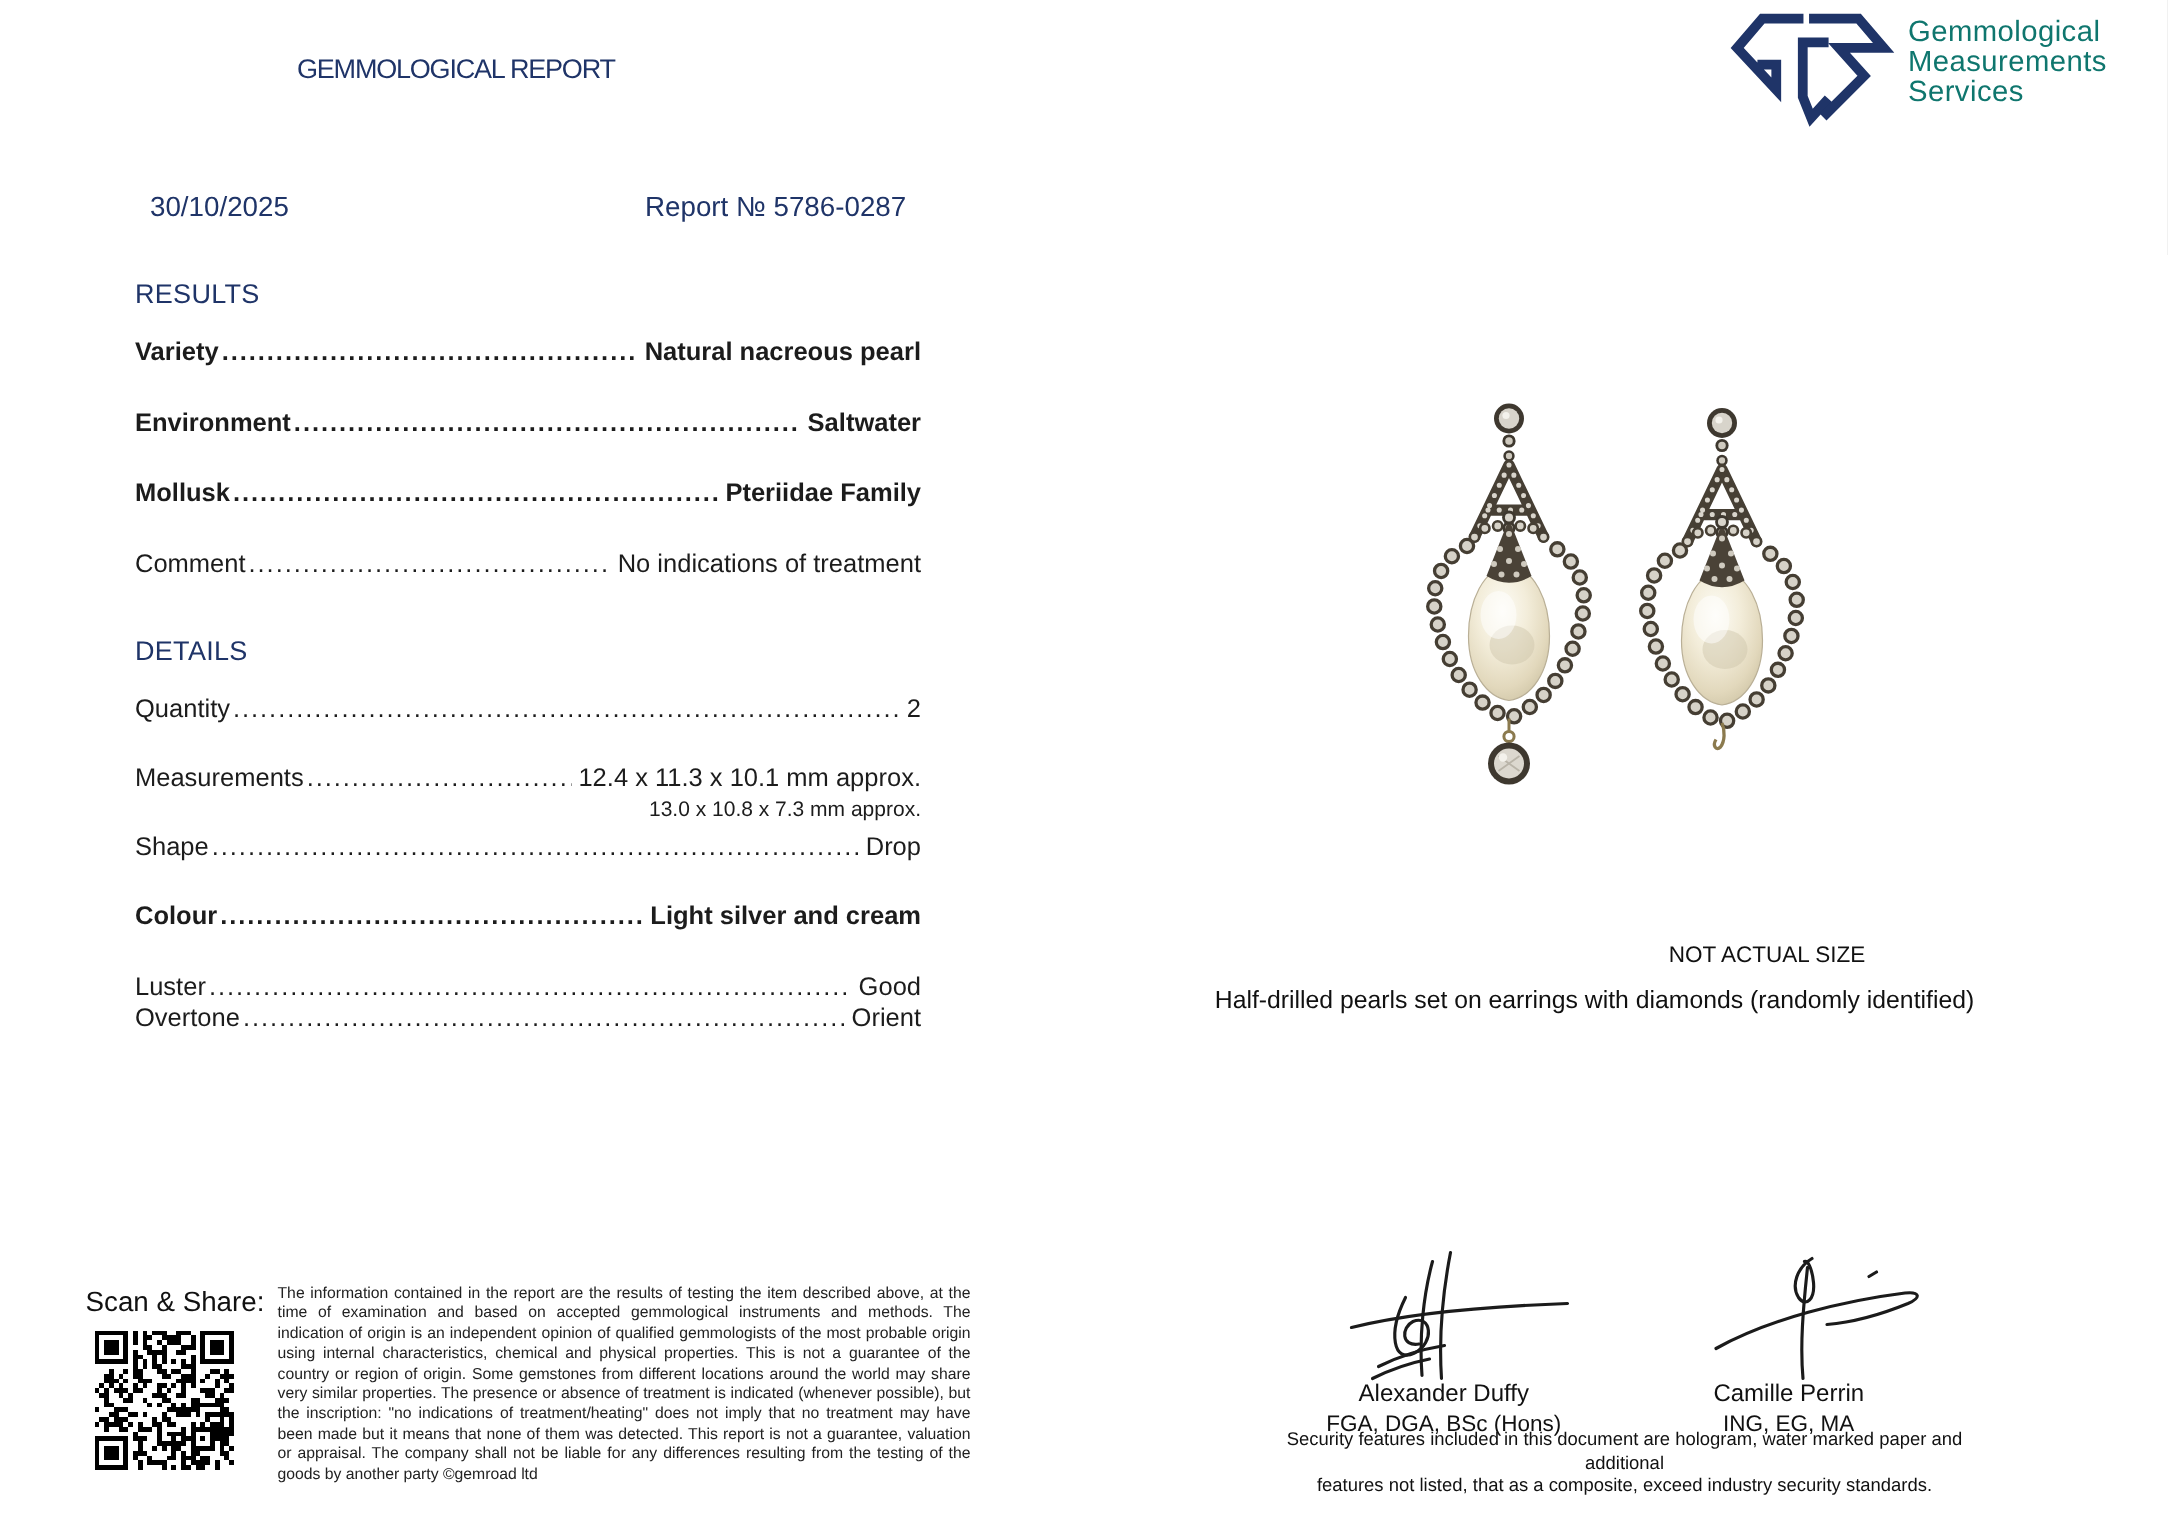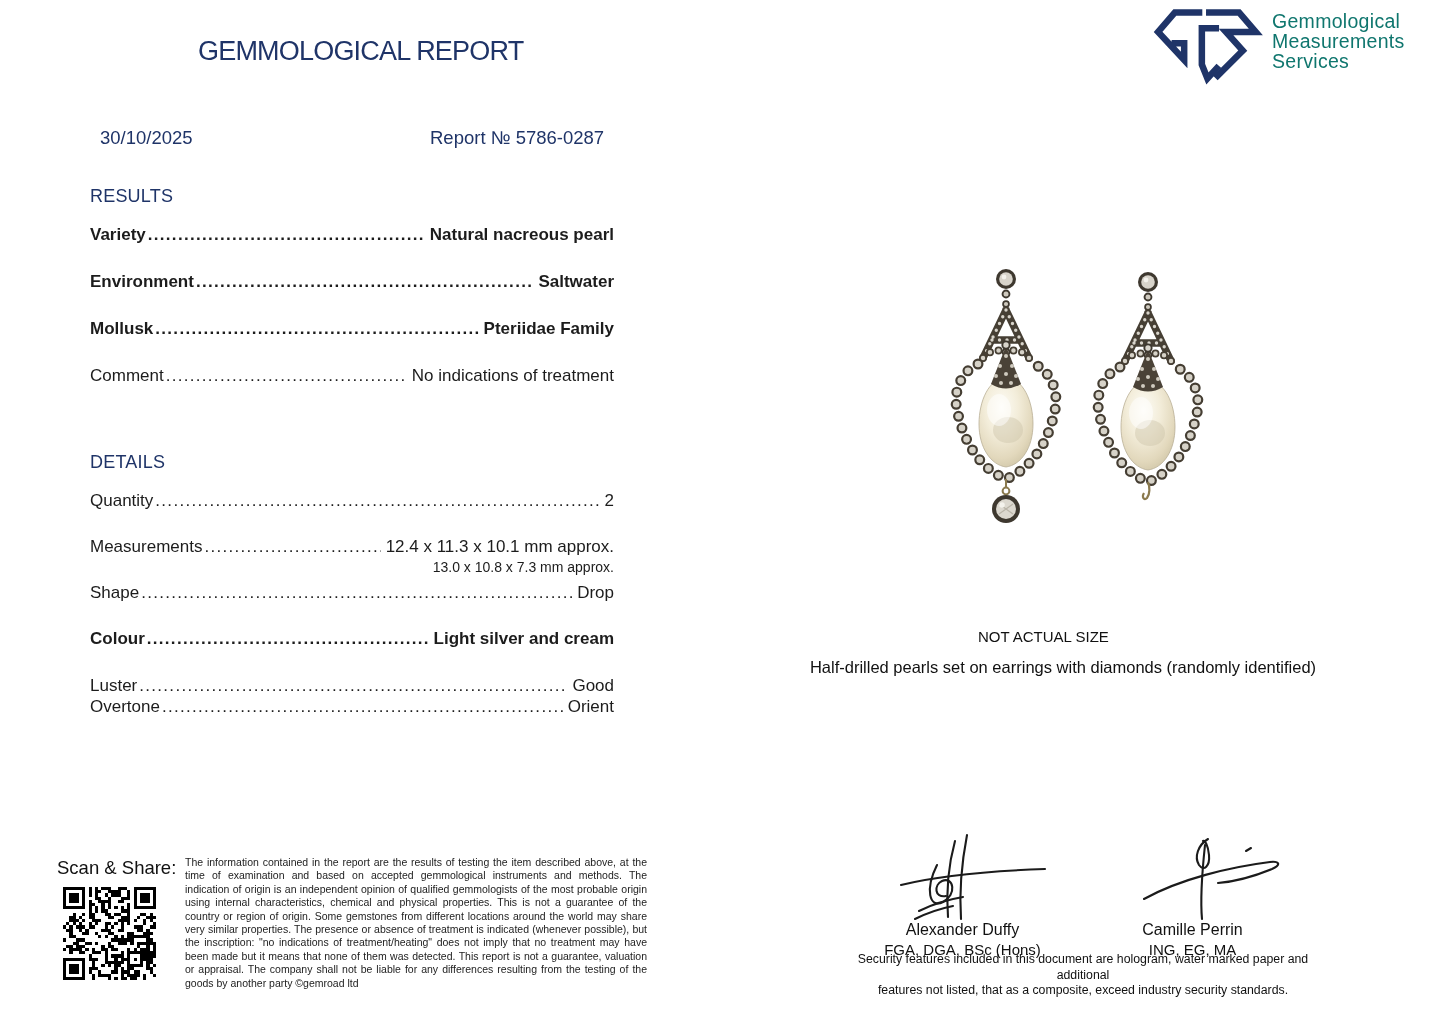--- a/index.html
+++ b/index.html
@@ -4,21 +4,21 @@
 <style>
   html,body { margin:0; padding:0; background:#e8e8e8; }
   .page {
     position:relative; width:1445px; height:1010px; margin:0 auto;
     background:#ffffff; overflow:hidden;
     font-family:"Liberation Sans", sans-serif; color:#1c1c1c;
   }
 
   .title {
     position:absolute; left:198px; top:36px;
-    font-size:27px; letter-spacing:-0.8px; font-weight:500; color:#1f3468;
+    font-size:18px; letter-spacing:-0.8px; font-weight:500; color:#1f3468;
   }
 
   .logo-icon { position:absolute; left:1150px; top:5px; width:113px; height:80px; }
   .brand {
     position:absolute; left:1272px; top:11px;
     font-size:19.5px; line-height:20px; letter-spacing:0.3px;
     color:#0f766e; font-weight:500;
   }
   .brand span { display:block; }
 
@@ -36,21 +36,21 @@
   .dots { flex:1; overflow:hidden; white-space:nowrap; min-width:8px; margin:0 2px; }
   .dots::after {
     content:"..........................................................................................................................................................................................";
     letter-spacing:1.3px;
   }
   .mb { margin-bottom:26px;font-weight:bold; }
   .meas2 { text-align:right; font-size:14px; line-height:21px; margin-bottom:4px; }
 
   .earrings-photo { position:absolute; left:938px; top:252px; width:304px; height:298px; }
 
-  .size-note { position:absolute; left:978px; top:628px; width:400px; text-align:left; font-size:15px; color:#111; }
+  .size-note { position:absolute; left:978px; top:628px; width:400px; text-align:center; font-size:15px; color:#111; }
   .caption { position:absolute; left:763px; top:658px; width:600px; text-align:center; font-size:16.5px; color:#111; }
 
   .scan-label { position:absolute; left:57px; top:857px; font-size:18.5px; color:#111; }
   .qr { position:absolute; left:63px; top:887px; width:93px; height:93px; }
 
   .disclaimer {
     position:absolute; left:185px; top:856px; width:462px;
     font-size:10.5px; line-height:13.4px; text-align:justify; color:#222;
   }
 
@@ -110,21 +110,21 @@
       <span class="dots"></span>
       <span class="val">Pteriidae Family</span>
     </div>
     <div class="row">
       <span class="lbl">Comment</span>
       <span class="dots"></span>
       <span class="val">No indications of treatment</span>
     </div>
   </div>
 
-  <div class="section" style="top:452px;">
+  <div class="section" style="top:424px;">
     <h2>DETAILS</h2>
     <div class="row" style="margin-bottom:25px;">
       <span class="lbl">Quantity</span>
       <span class="dots"></span>
       <span class="val">2</span>
     </div>
     <div class="row">
       <span class="lbl">Measurements</span>
       <span class="dots"></span>
       <span class="val">12.4 x 11.3 x 10.1 mm approx.</span>

